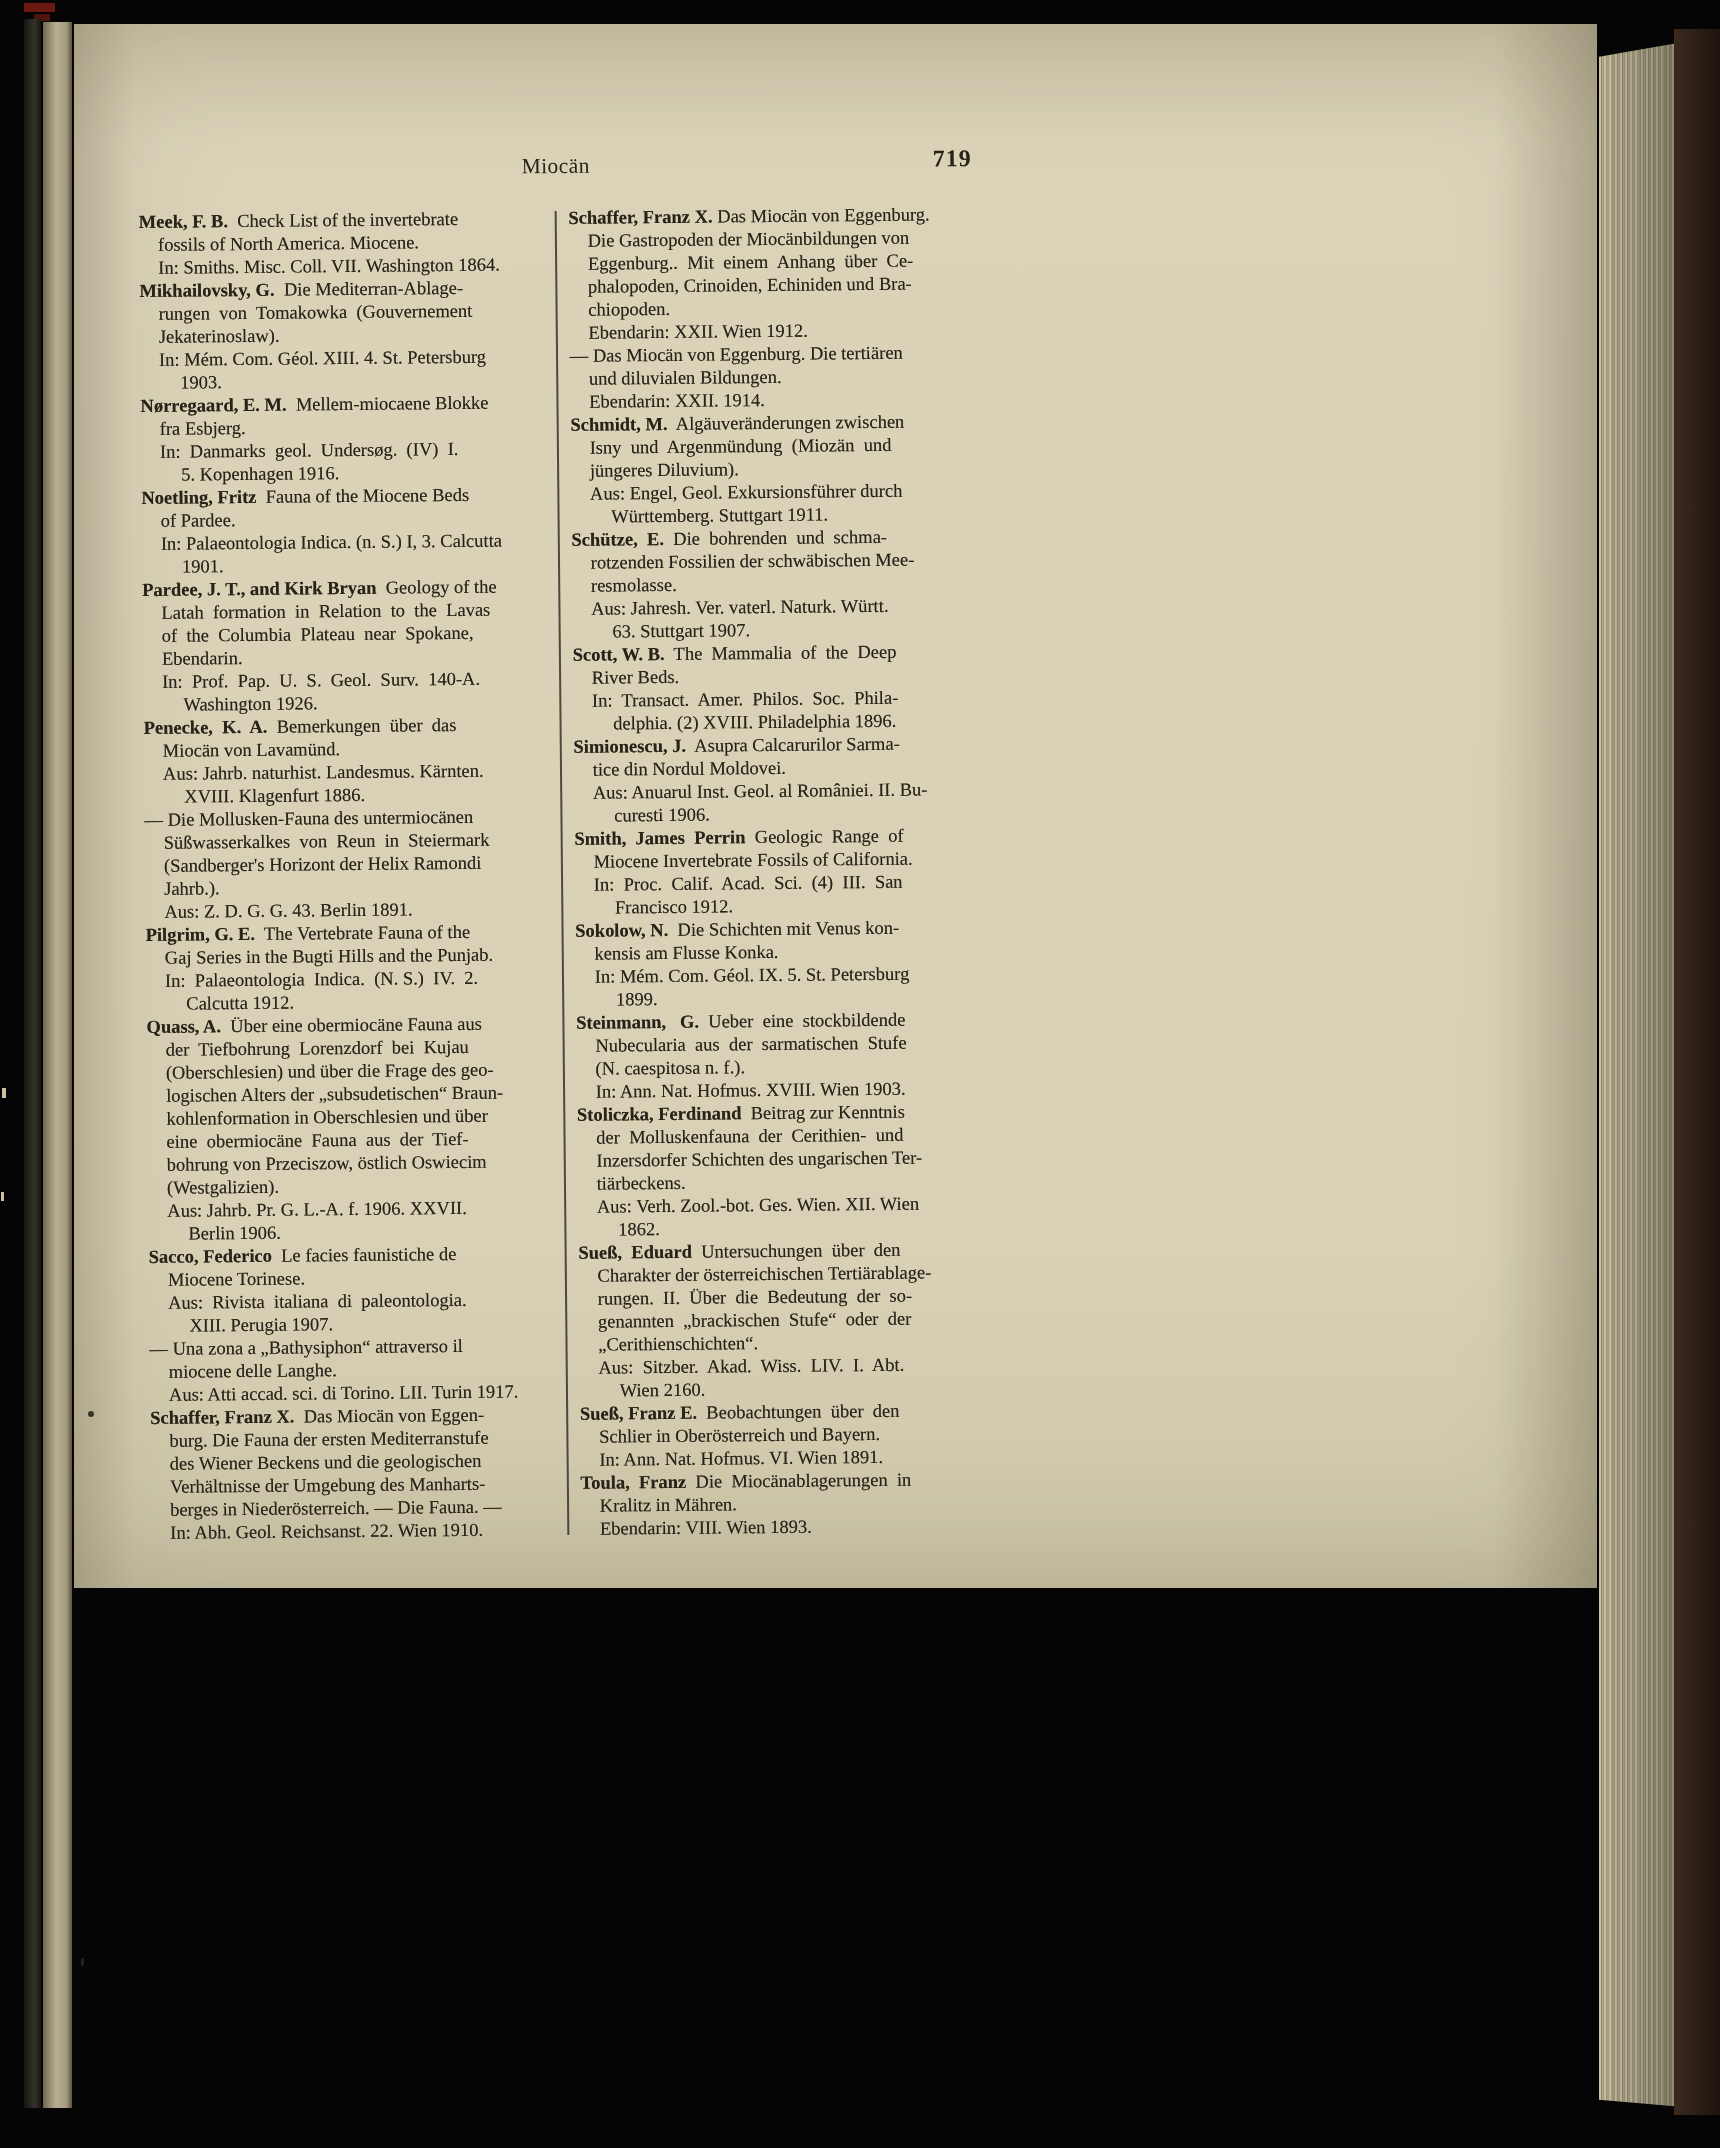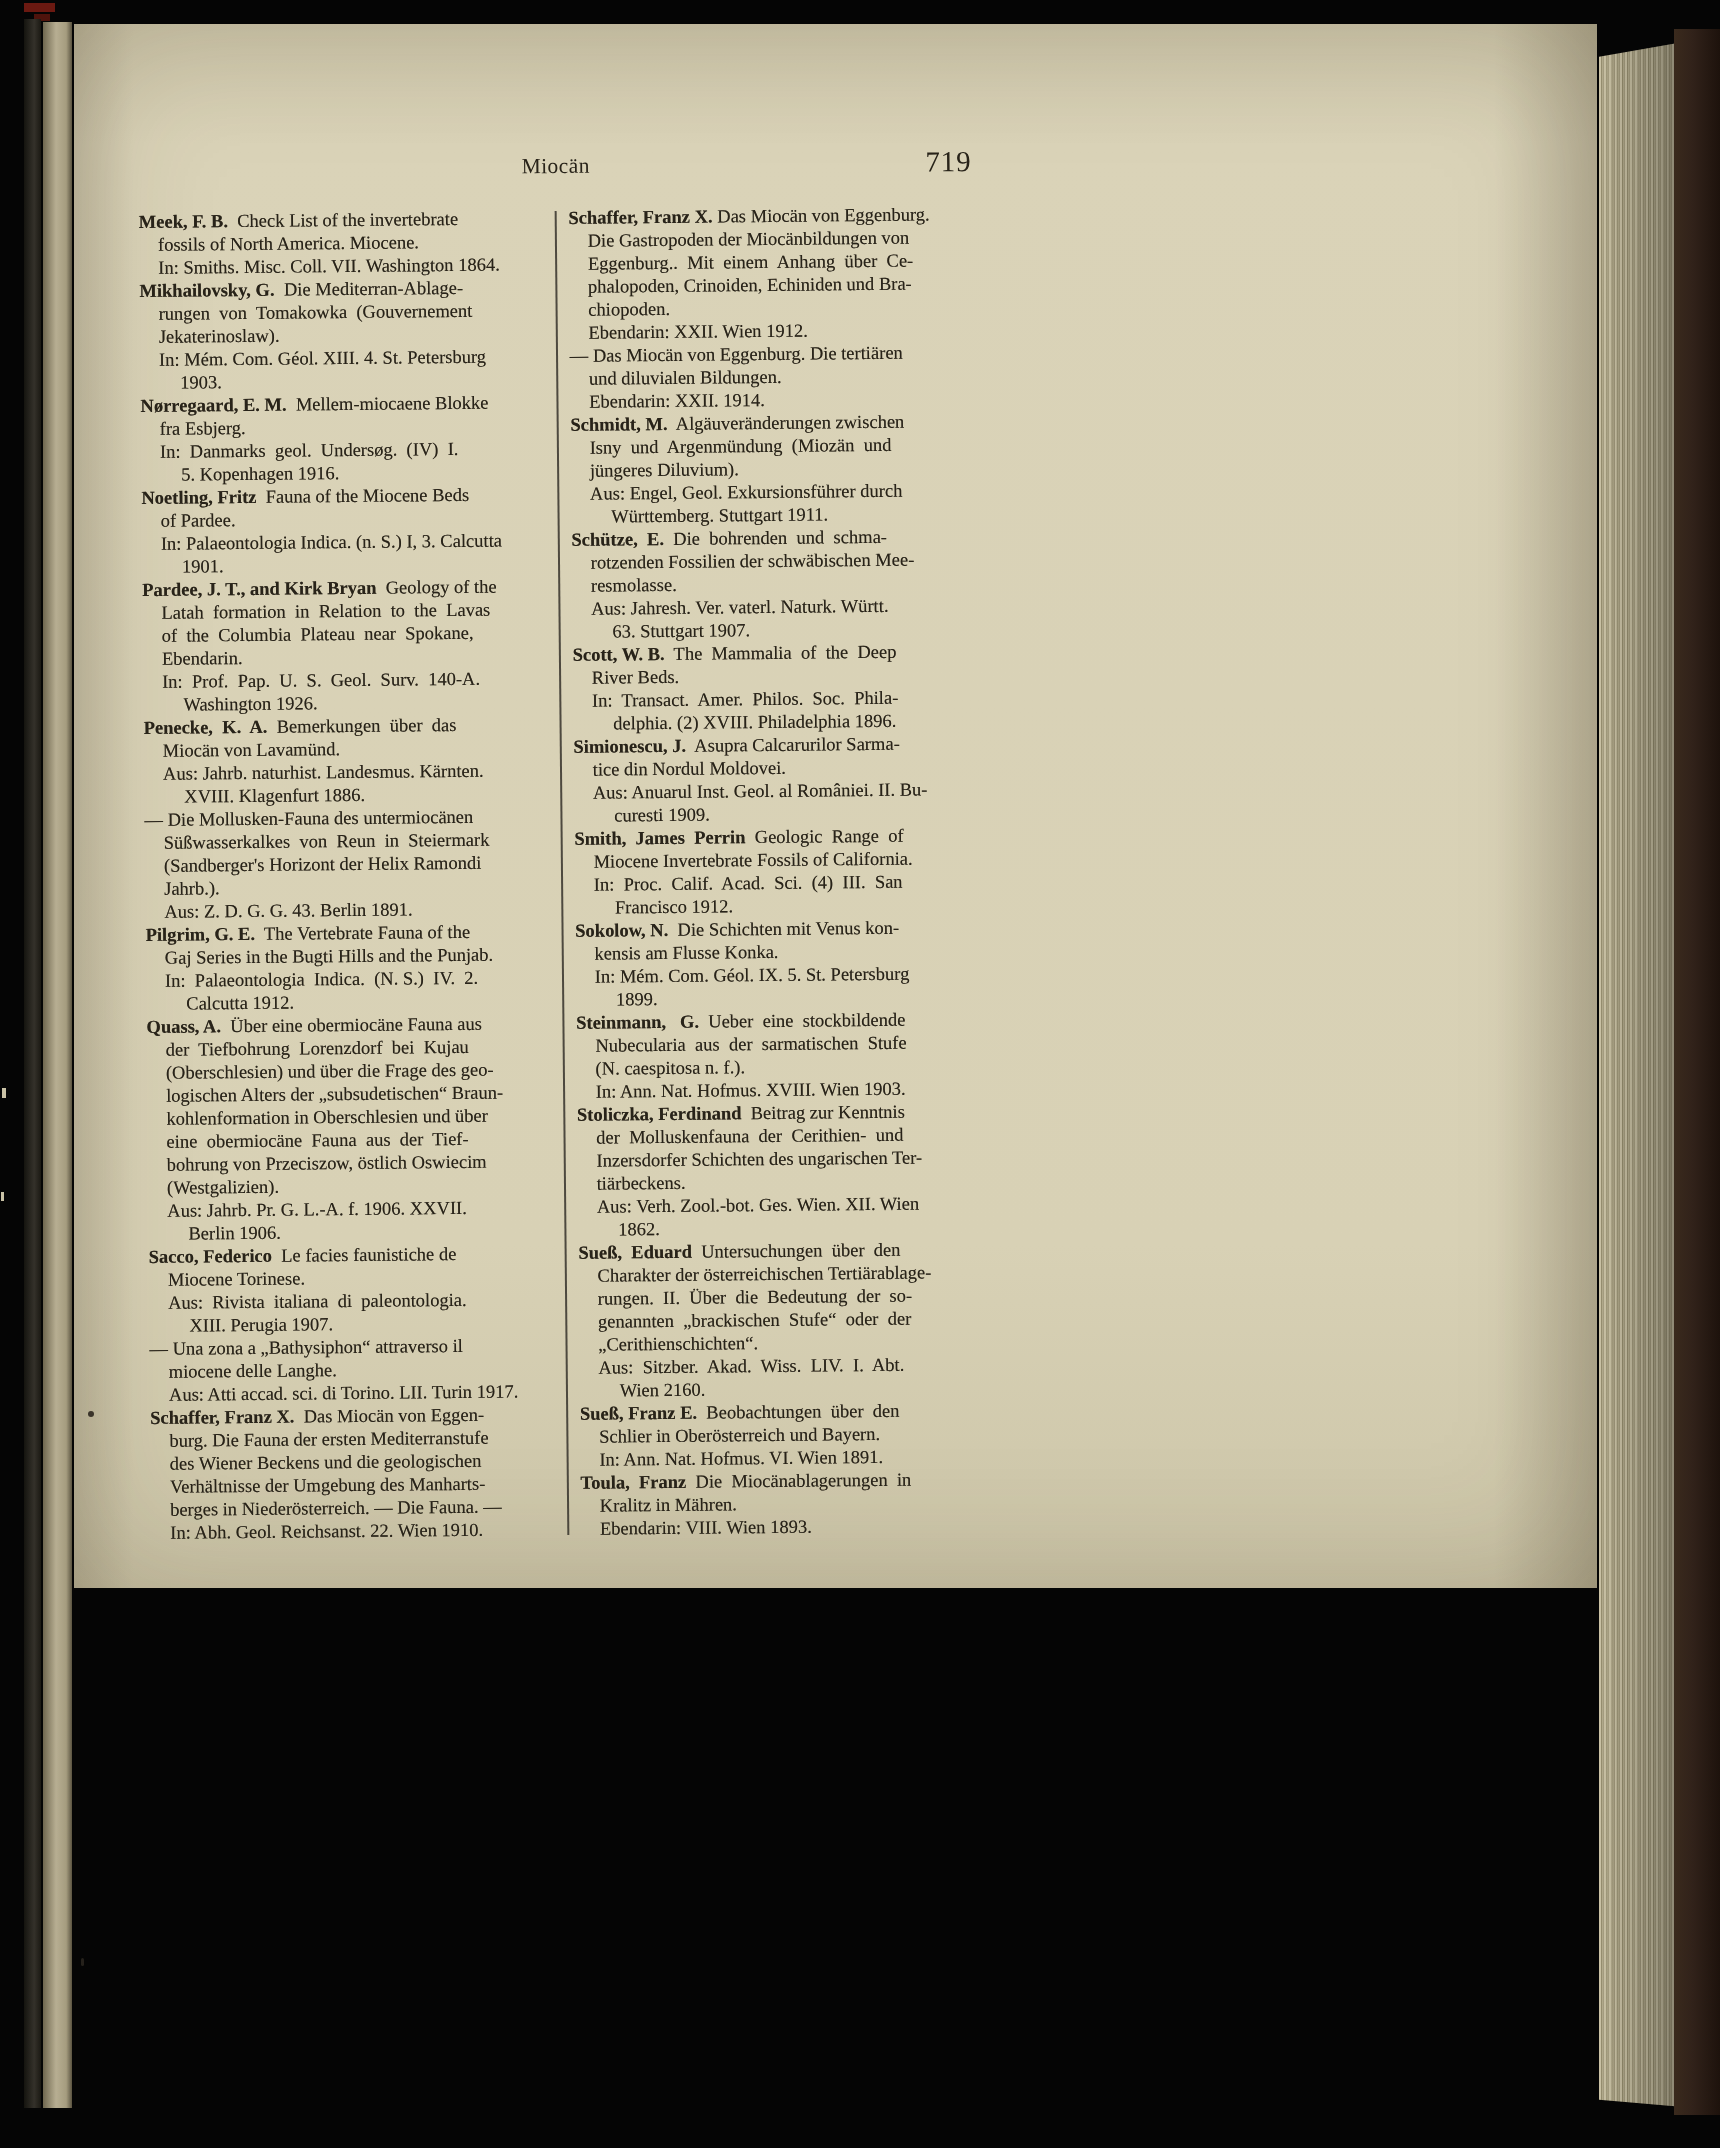--- a/index.html
+++ b/index.html
@@ -49,21 +49,21 @@
     transform: rotate(-0.55deg); transform-origin: 50% 0;
     color: #282319;
   }
   .header { position: relative; height: 41px; padding-top: 10.3px; }
   .header-title {
     position: absolute; left: 0; right: 0; text-align: center;
     font-size: 21.5px; letter-spacing: 0.4px;
   }
   .page-num {
     position: absolute; right: 1.7px; top: 5.2px;
-    font-size: 29px; font-weight: normal; letter-spacing: 0.9px;
+    font-size: 24px; font-weight: bold; letter-spacing: 0.9px;
   }
   .columns { display: flex; margin-top: 22.4px; }
   .col { width: 404px; }
   .divider { width: 1.7px; background: #35312a; margin: 3.4px 12px 6.9px 12px; opacity: .85; }
 
   .entry { margin: 0; }
   .line {
     font-size: 18.5px; line-height: 23px; white-space: pre;
     text-shadow: 0 0 0.5px rgba(45,38,28,0.55);
   }
@@ -223,21 +223,21 @@
             <div class="entry">
               <div class="line"><span class="b">Scott, W. B.</span><span class="r">  The  Mammalia  of  the  Deep</span></div>
               <div class="line i1"><span class="r">River Beds.</span></div>
               <div class="line i1"><span class="r">In:  Transact.  Amer.  Philos.  Soc.  Phila-</span></div>
               <div class="line i2"><span class="r">delphia. (2) XVIII. Philadelphia 1896.</span></div>
             </div>
             <div class="entry">
               <div class="line"><span class="b">Simionescu, J.</span><span class="r">  Asupra Calcarurilor Sarma-</span></div>
               <div class="line i1"><span class="r">tice din Nordul Moldovei.</span></div>
               <div class="line i1"><span class="r">Aus: Anuarul Inst. Geol. al României. II. Bu-</span></div>
-              <div class="line i2"><span class="r">curesti 1909.</span></div>
+              <div class="line i2"><span class="r">curesti 1906.</span></div>
             </div>
             <div class="entry">
               <div class="line"><span class="b">Smith,  James  Perrin</span><span class="r">  Geologic  Range  of</span></div>
               <div class="line i1"><span class="r">Miocene Invertebrate Fossils of California.</span></div>
               <div class="line i1"><span class="r">In:  Proc.  Calif.  Acad.  Sci.  (4)  III.  San</span></div>
               <div class="line i2"><span class="r">Francisco 1912.</span></div>
             </div>
             <div class="entry">
               <div class="line"><span class="b">Sokolow, N.</span><span class="r">  Die Schichten mit Venus kon-</span></div>
               <div class="line i1"><span class="r">kensis am Flusse Konka.</span></div>

